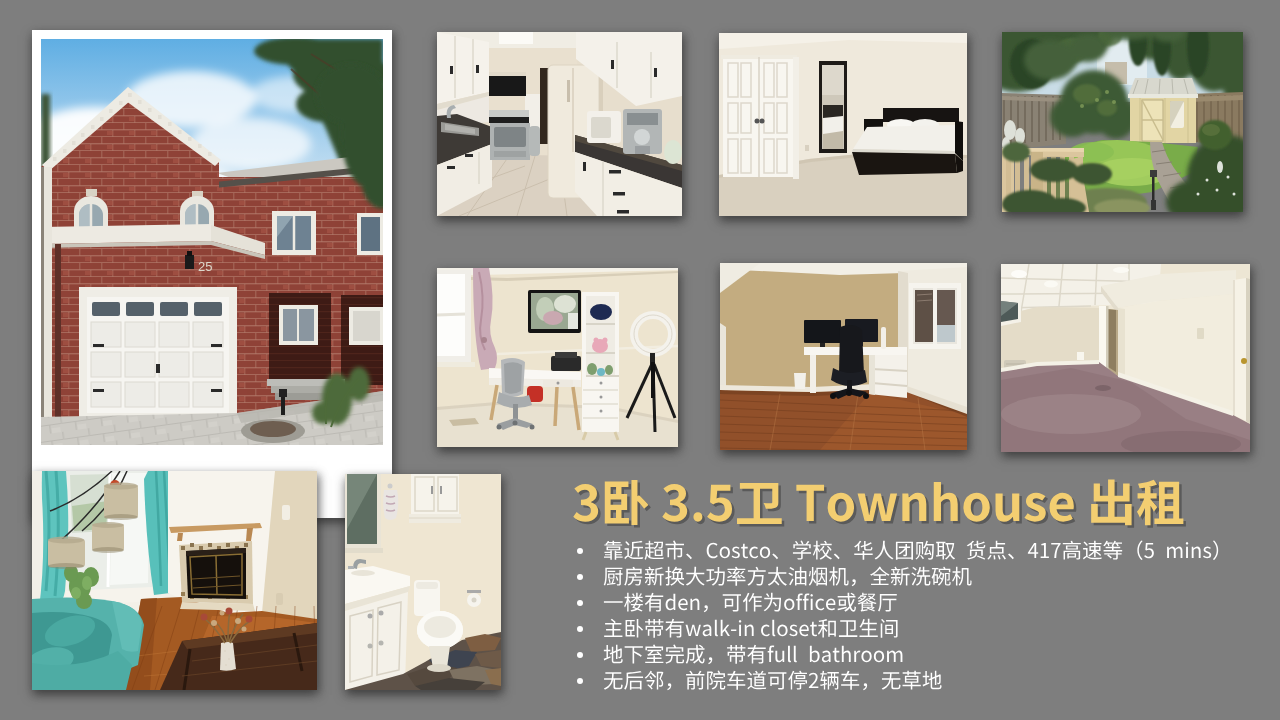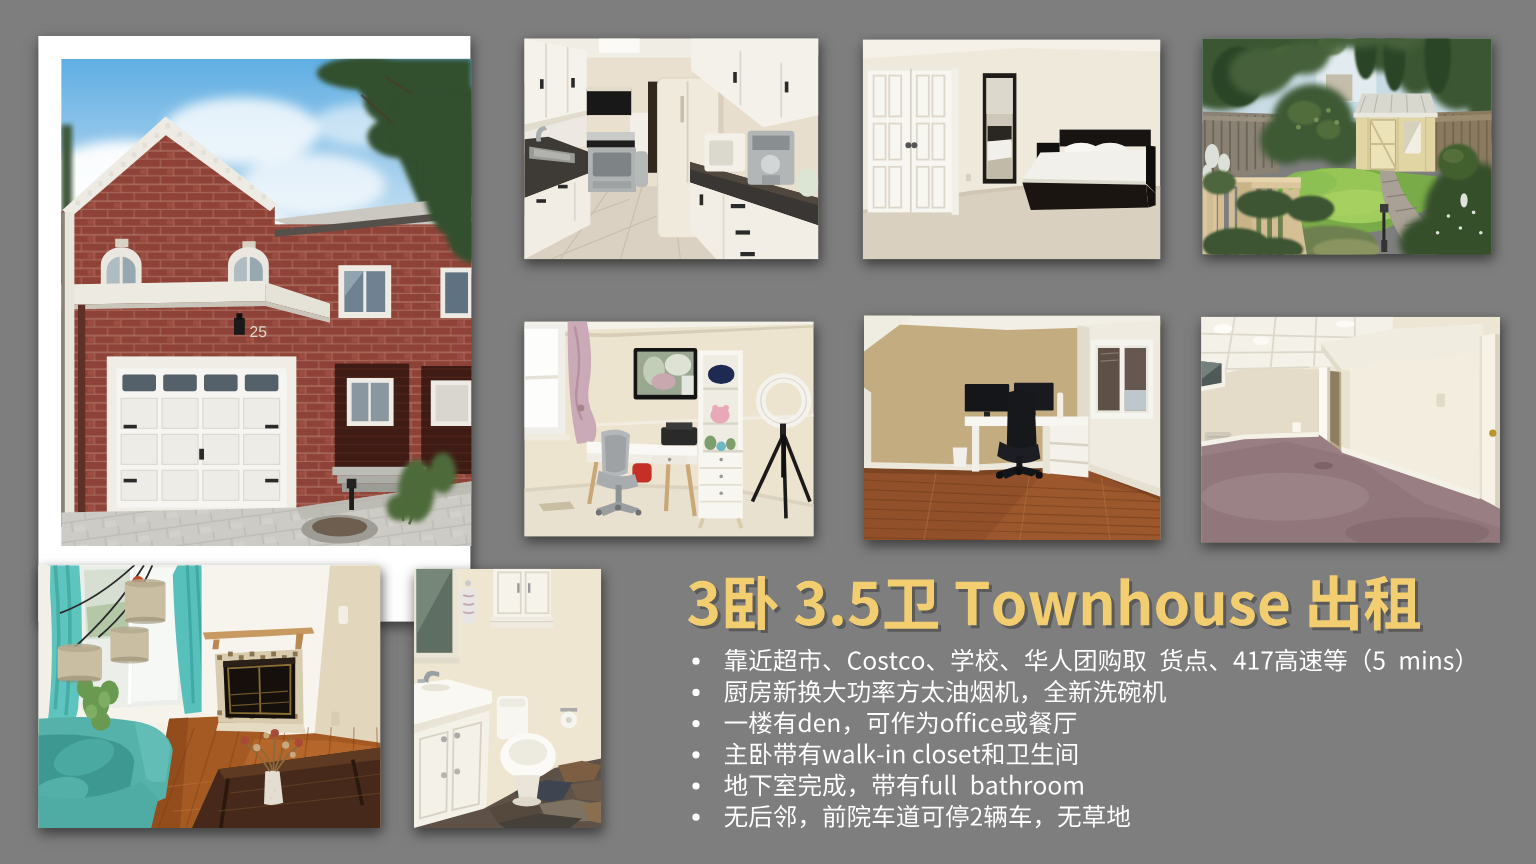--- a/index.html
+++ b/index.html
@@ -1,18 +1,18 @@
 <!DOCTYPE html>
 <html><head><meta charset="utf-8"><style>
 *{margin:0;padding:0}
 html,body{width:1280px;height:720px;overflow:hidden;background:#7E7E7E;font-family:"Liberation Sans",sans-serif}
 #slide{position:relative;width:1280px;height:720px;background:#7E7E7E}
 </style></head><body>
 <div id="slide">
-<div style="position:absolute;left:32px;top:30px;width:360px;height:488px;background:#fff;padding:19px;box-shadow:0 5px 10px rgba(40,40,40,0.55), 3px 3px 8px rgba(40,40,40,0.35);box-sizing:border-box">
+<div style="position:absolute;left:32px;top:30px;width:360px;height:488px;background:#fff;padding:9px;box-shadow:0 5px 10px rgba(40,40,40,0.55), 3px 3px 8px rgba(40,40,40,0.35);box-sizing:border-box">
       <svg width="342" height="406" viewBox="0 0 342 406" style="display:block;">
         <defs>
           <linearGradient id="sky1" x1="0" y1="0" x2="0" y2="1">
             <stop offset="0" stop-color="#5FAEE3"></stop>
             <stop offset="0.45" stop-color="#9CCBEC"></stop>
             <stop offset="1" stop-color="#E2EEF6"></stop>
           </linearGradient>
           <filter id="bl4" x="-30%" y="-30%" width="160%" height="160%">
             <feGaussianBlur stdDeviation="5"></feGaussianBlur>
           </filter>

